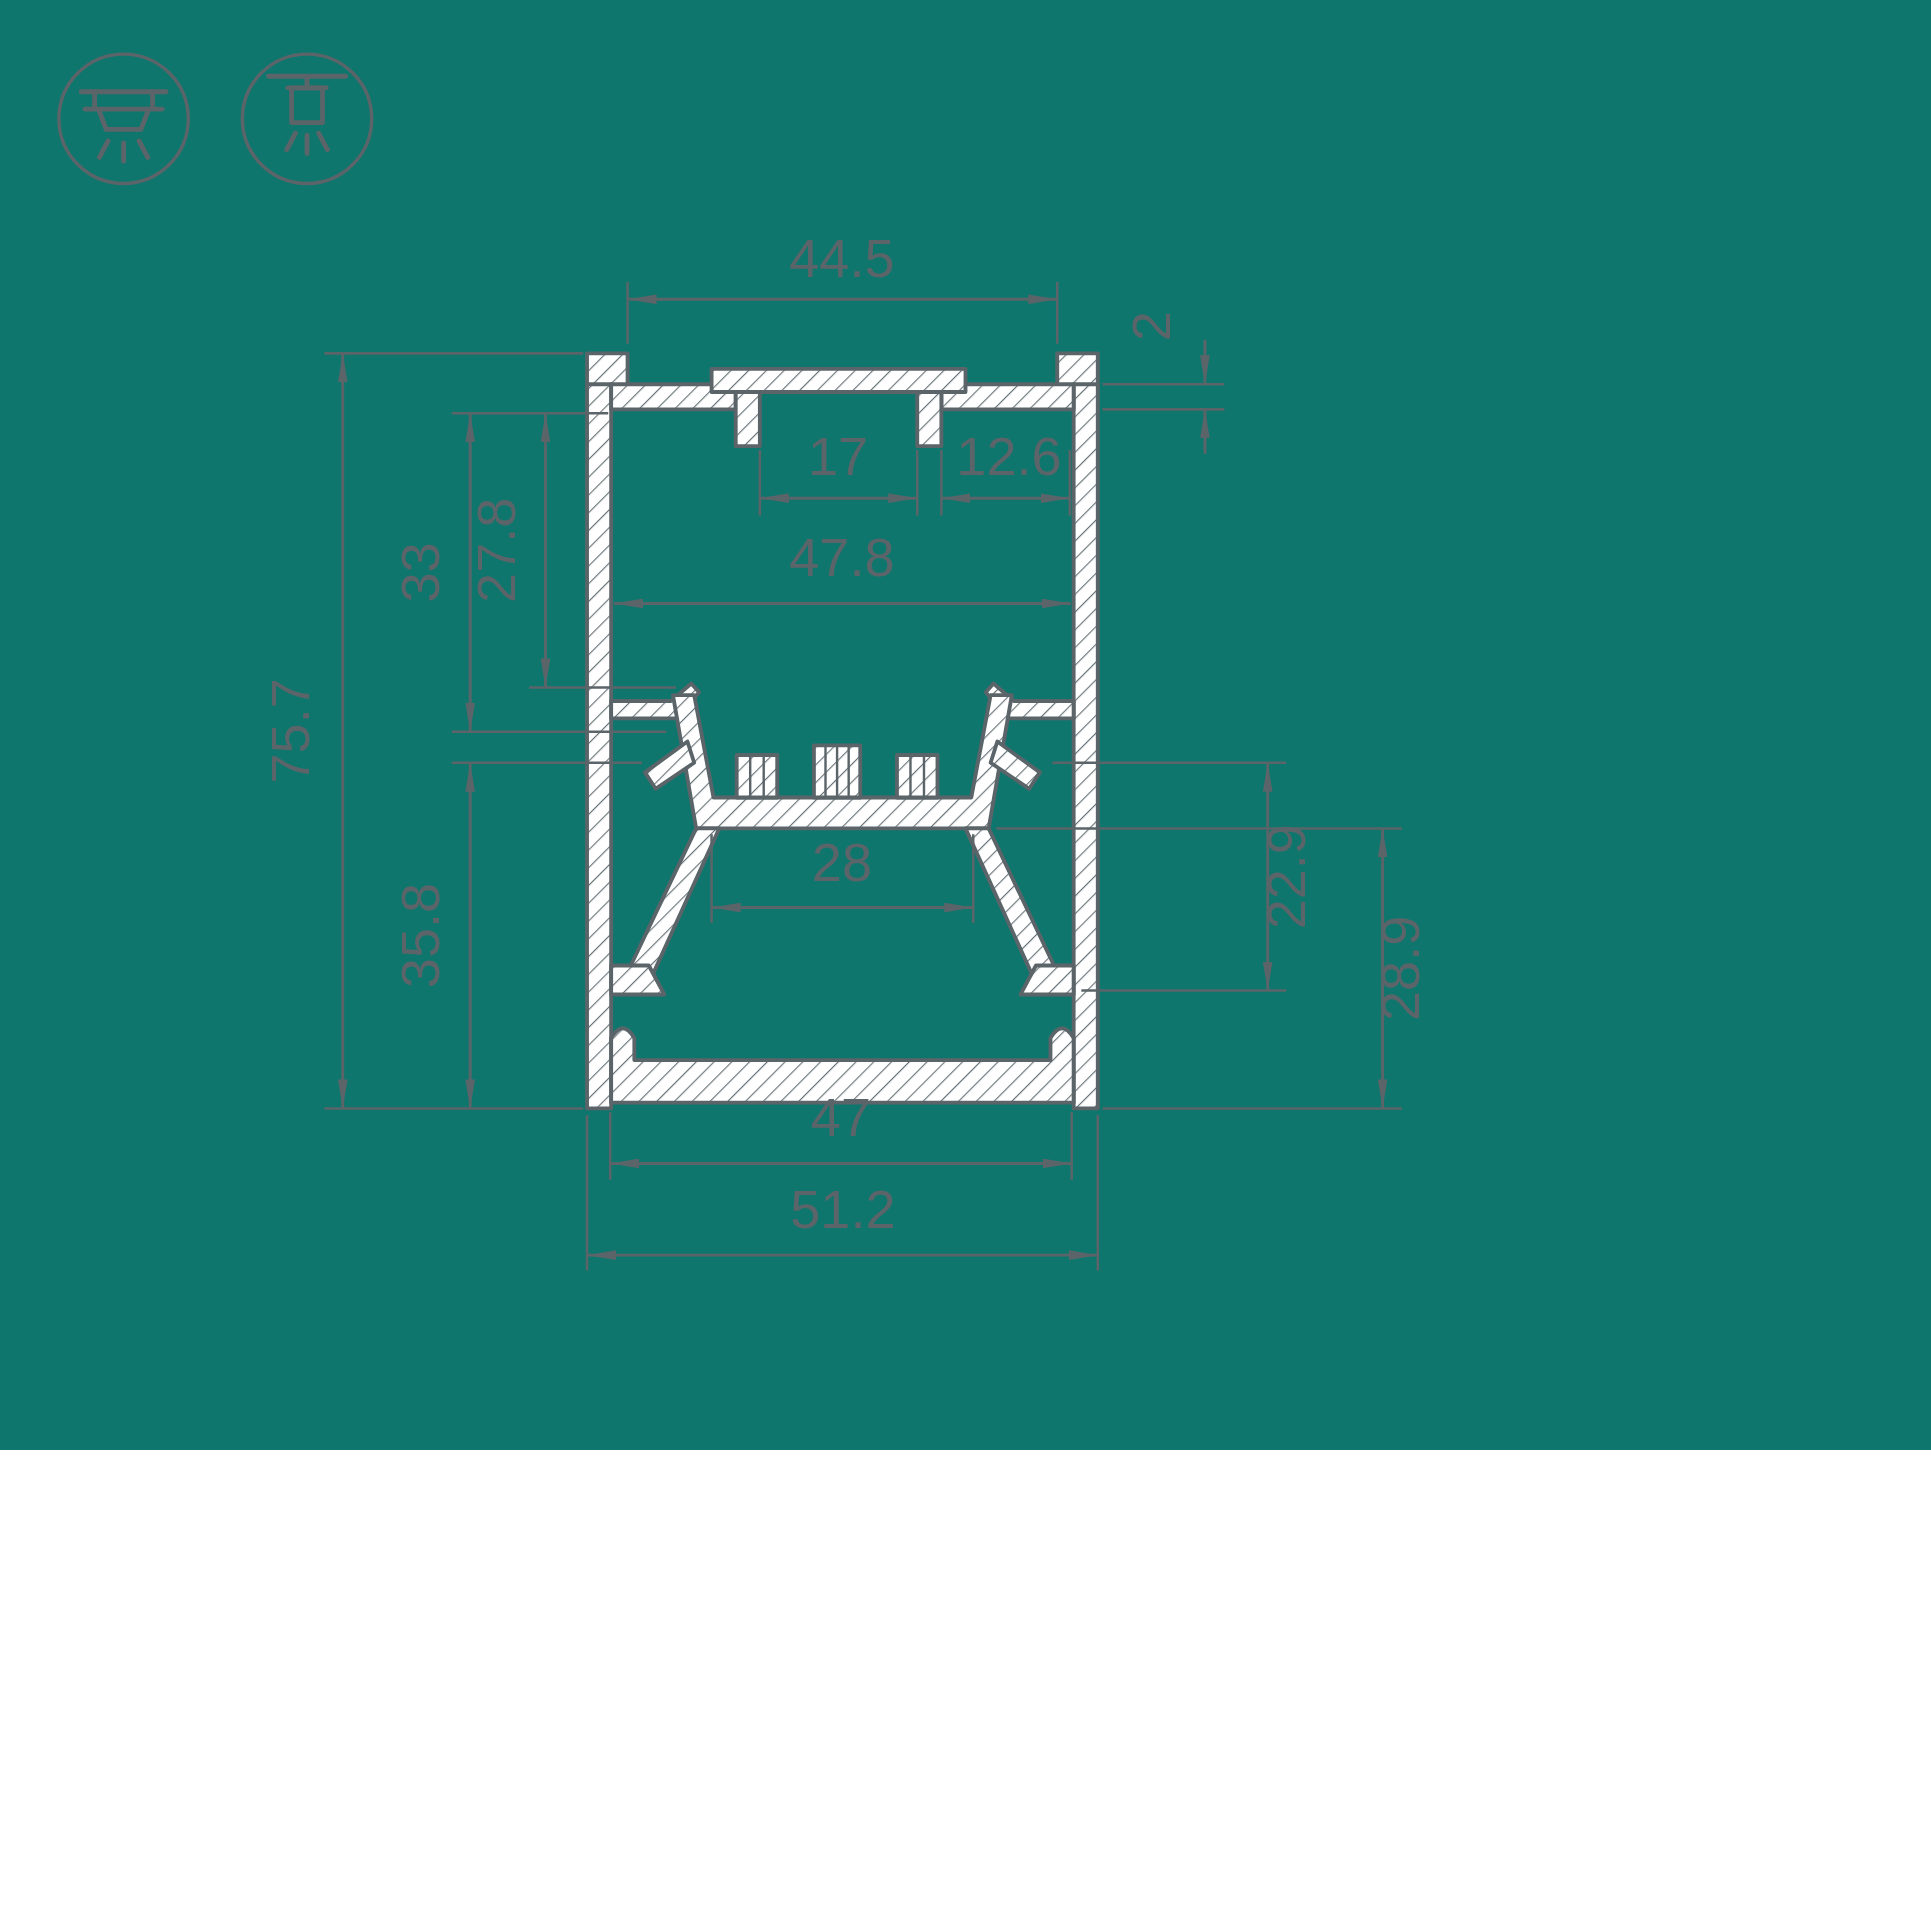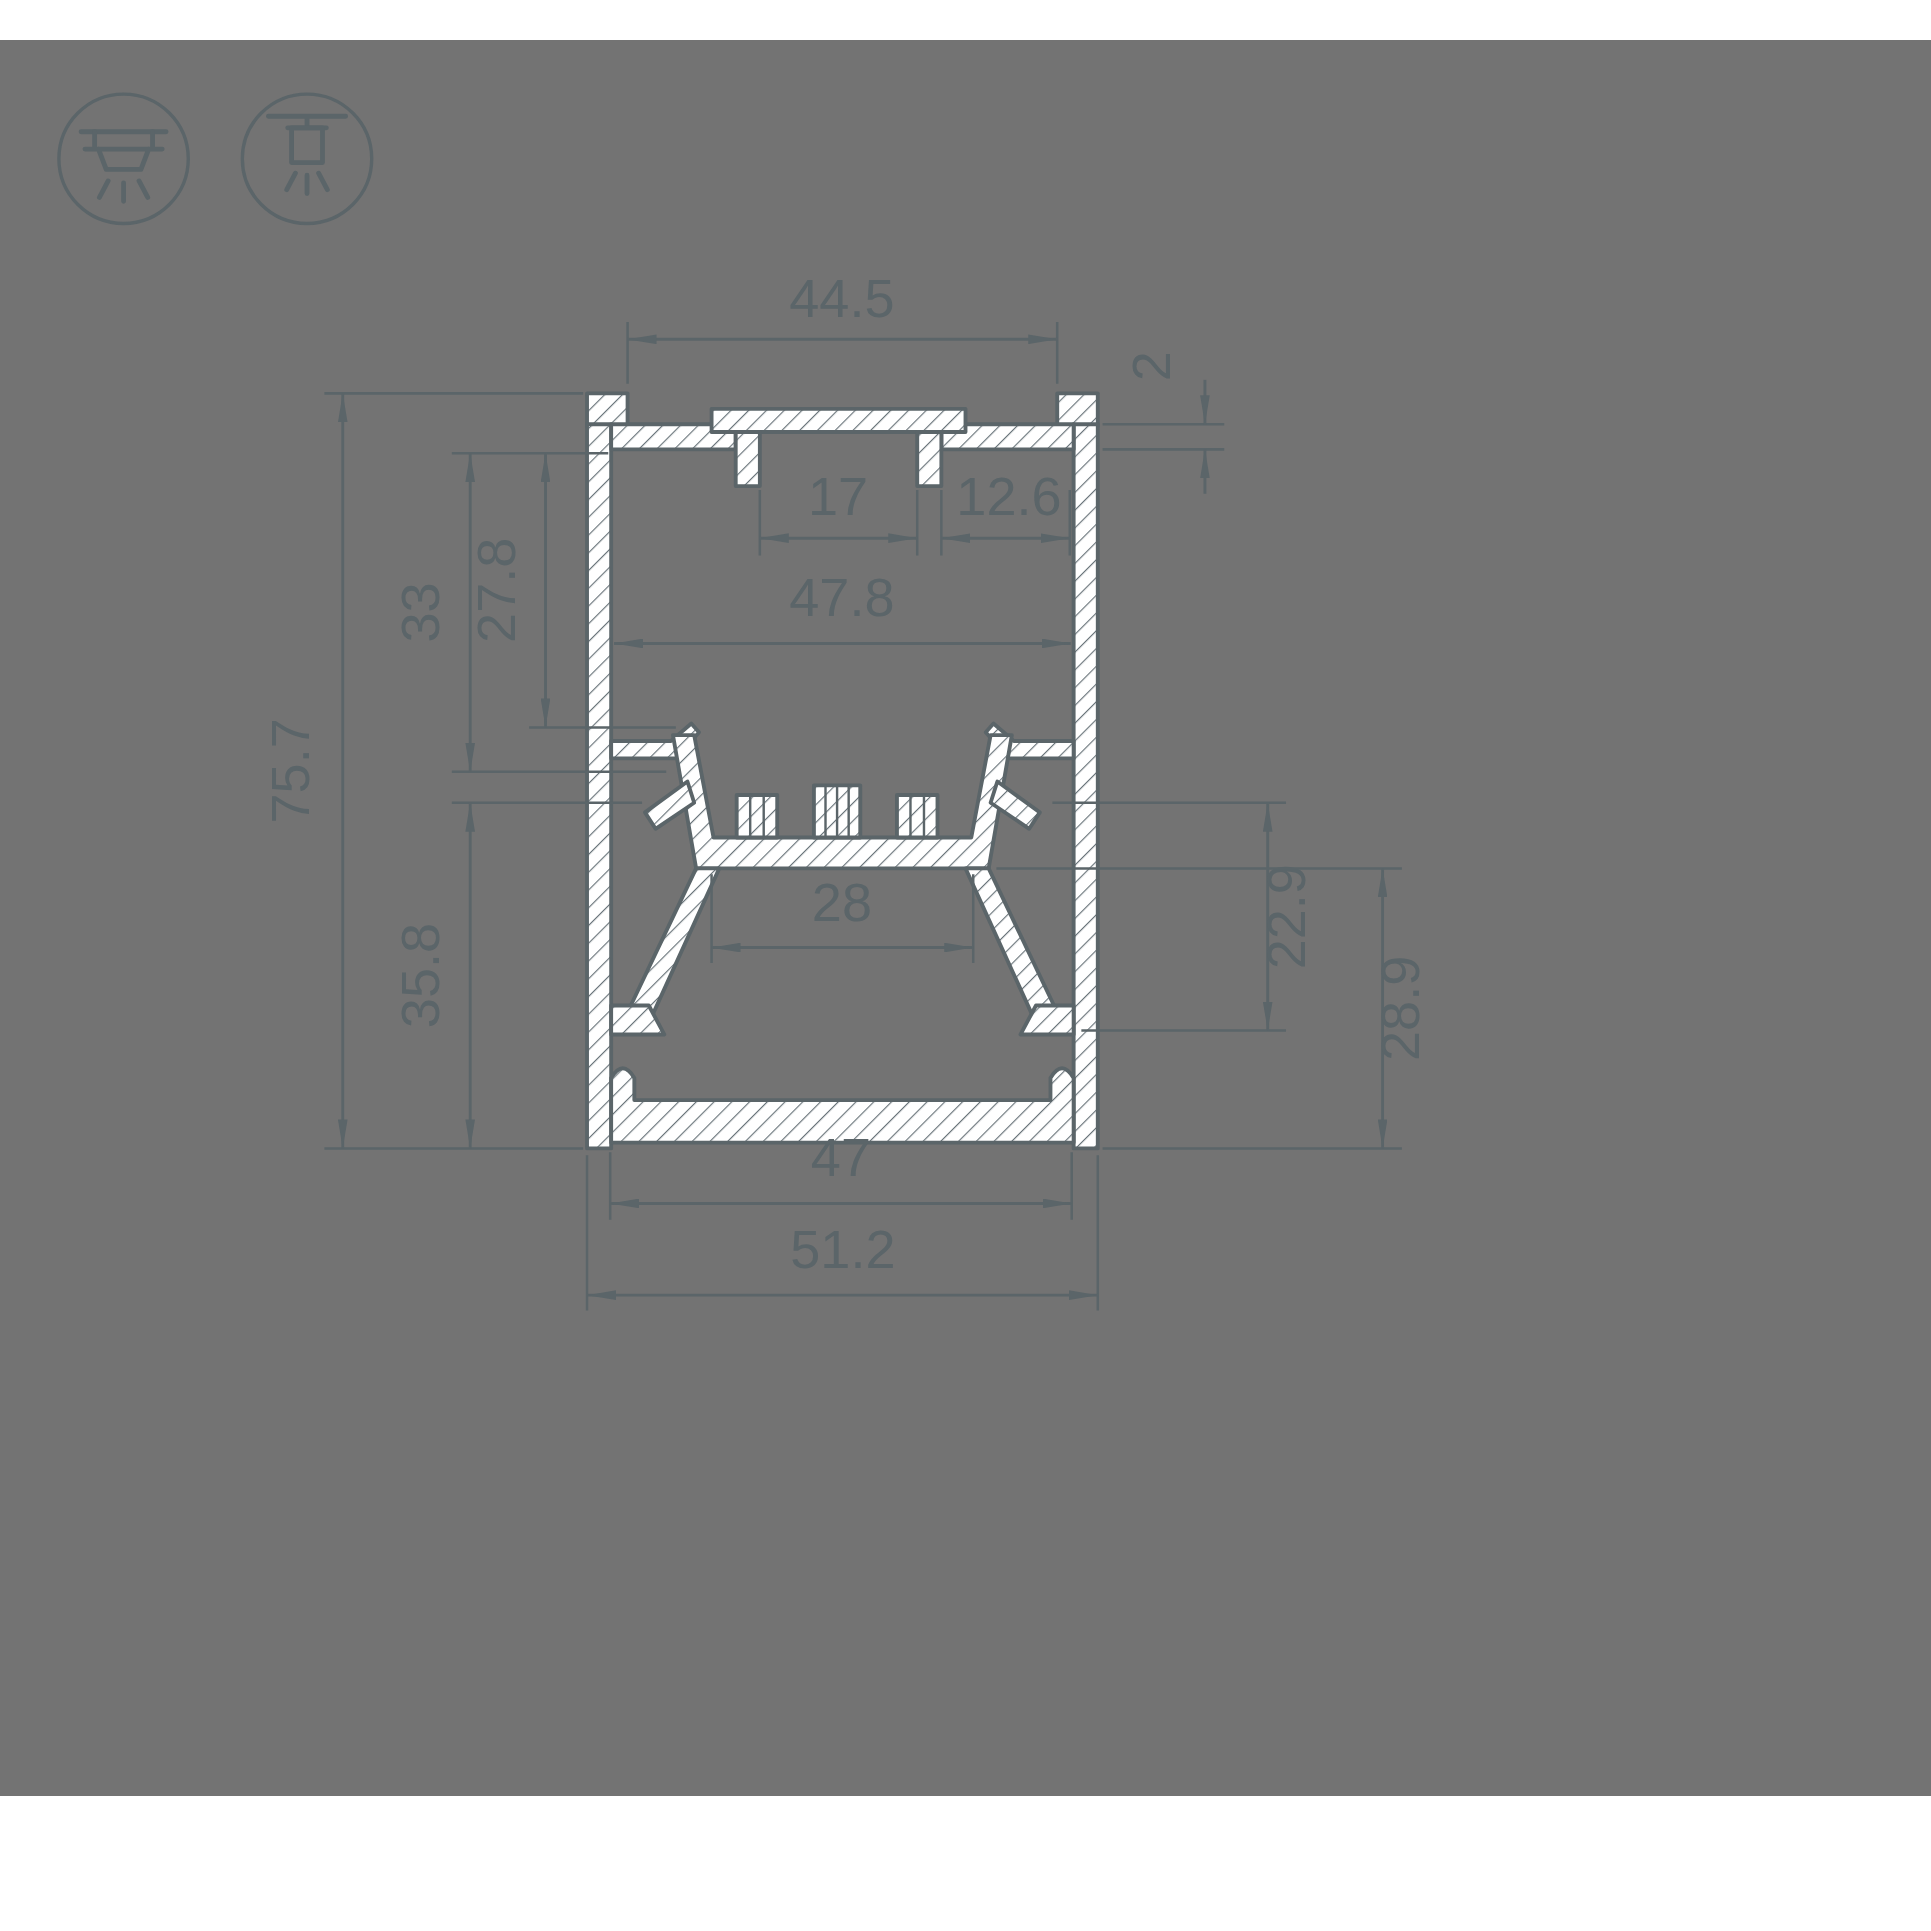--- a/index.html
+++ b/index.html
@@ -1,17 +1,17 @@
 <!DOCTYPE html>
 <html><head>
 <meta charset="utf-8">
 <style>
   html,body{margin:0;padding:0;background:#ffffff;}
-  .stage{width:1931px;height:1756px;position:relative;background:#737373;overflow:hidden;
-         font-family:"Liberation Sans",sans-serif;margin-top:40px;}
+  .stage{width:1931px;height:1450px;position:relative;background:#0f766e;overflow:hidden;
+         font-family:"Liberation Sans",sans-serif;}
   svg{display:block;}
   .ol{fill:url(#hatch);stroke:#5b6569;stroke-width:4;stroke-linejoin:round;}
   .ln{fill:none;stroke:#5b6569;stroke-linejoin:round;stroke-linecap:round;}
   .dim{fill:none;stroke:#5b6569;stroke-width:3;}
   .ext{fill:none;stroke:#5b6569;stroke-width:2.6;}
   .lbl{font-family:"Liberation Sans",sans-serif;font-size:56px;fill:#5b6569;text-anchor:middle;}
   .icon{fill:none;stroke:#5b6569;stroke-width:5;stroke-linecap:round;stroke-linejoin:round;}
   .circ{fill:none;stroke:#5b6569;stroke-width:3.5;}
 </style>
 </head>

